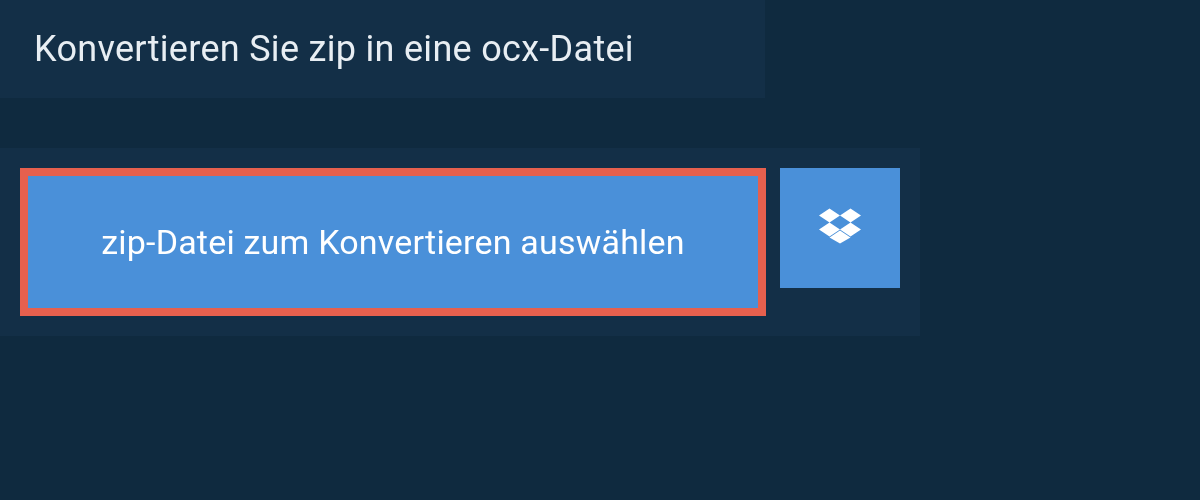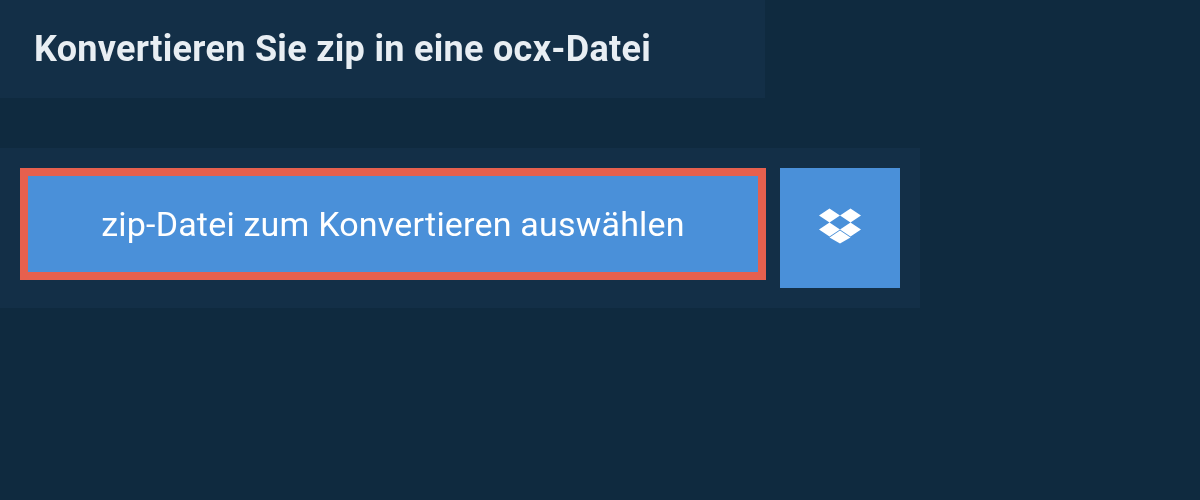--- a/index.html
+++ b/index.html
@@ -15,36 +15,36 @@
       overflow: hidden;
     }
     .header-bar {
       background-color: #132f47;
       padding: 28px 34px;
       width: 765px;
     }
     .header-title {
       color: #e8eef3;
       font-size: 36px;
-      font-weight: 700;
+      font-weight: 400;
       letter-spacing: 0.3px;
     }
     .button-container {
       background-color: #132f47;
       padding: 20px 20px;
       margin-top: 50px;
       width: 920px;
       display: flex;
       gap: 14px;
     }
     .select-file-button {
       background-color: #4a90d9;
       border: 8px solid #e6604e;
       flex: 1;
-      height: 112px;
+      height: 148px;
       display: flex;
       align-items: center;
       justify-content: center;
       cursor: pointer;
     }
     .select-file-text {
       color: #ffffff;
       font-size: 34px;
       font-weight: 400;
       letter-spacing: 0.2px;

